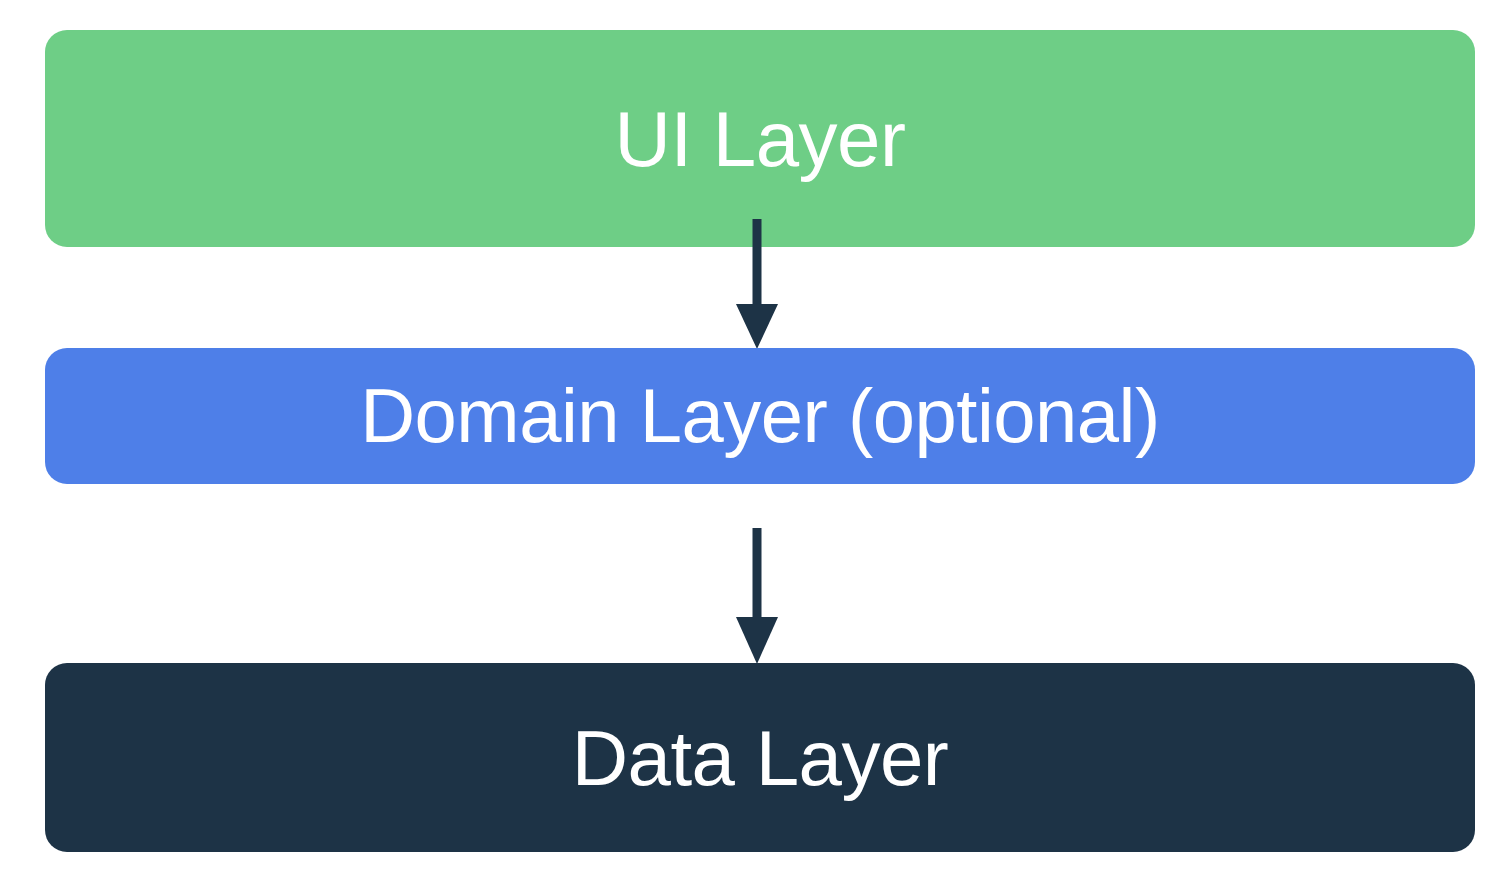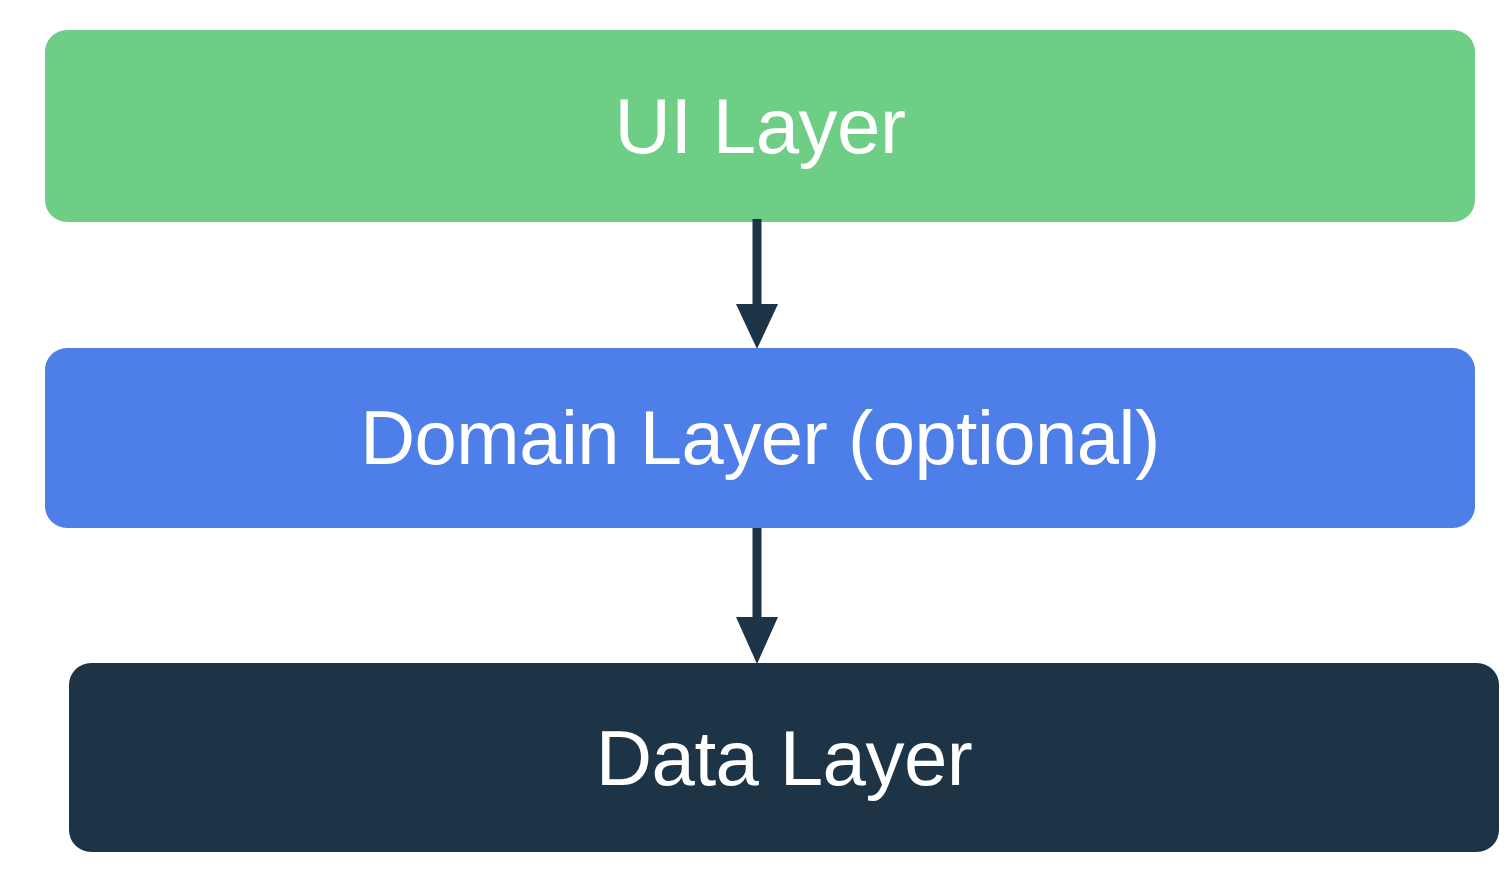--- a/index.html
+++ b/index.html
@@ -30,35 +30,34 @@
     border-radius: 22px;
     display: flex;
     align-items: center;
     justify-content: center;
     box-sizing: border-box;
     user-select: none;
   }
 
   .layer-box.ui {
     top: 30px;
-    height: 192px;
+    height: 217px;
     background: #6ECE86;
   }
 
   .layer-box.domain {
     top: 348px;
-    height: 180px;
+    height: 136px;
     background: #4E7FE8;
   }
 
   .layer-box.data {
     top: 663px;
     height: 189px;
     background: #1D3346;
-    margin-left: 24px;
   }
 
   .layer-label {
     color: #ffffff;
     font-family: "Liberation Sans", "DejaVu Sans", sans-serif;
     font-weight: 300;
     font-size: 78px;
     line-height: 1;
     letter-spacing: -0.5px;
     text-align: center;

